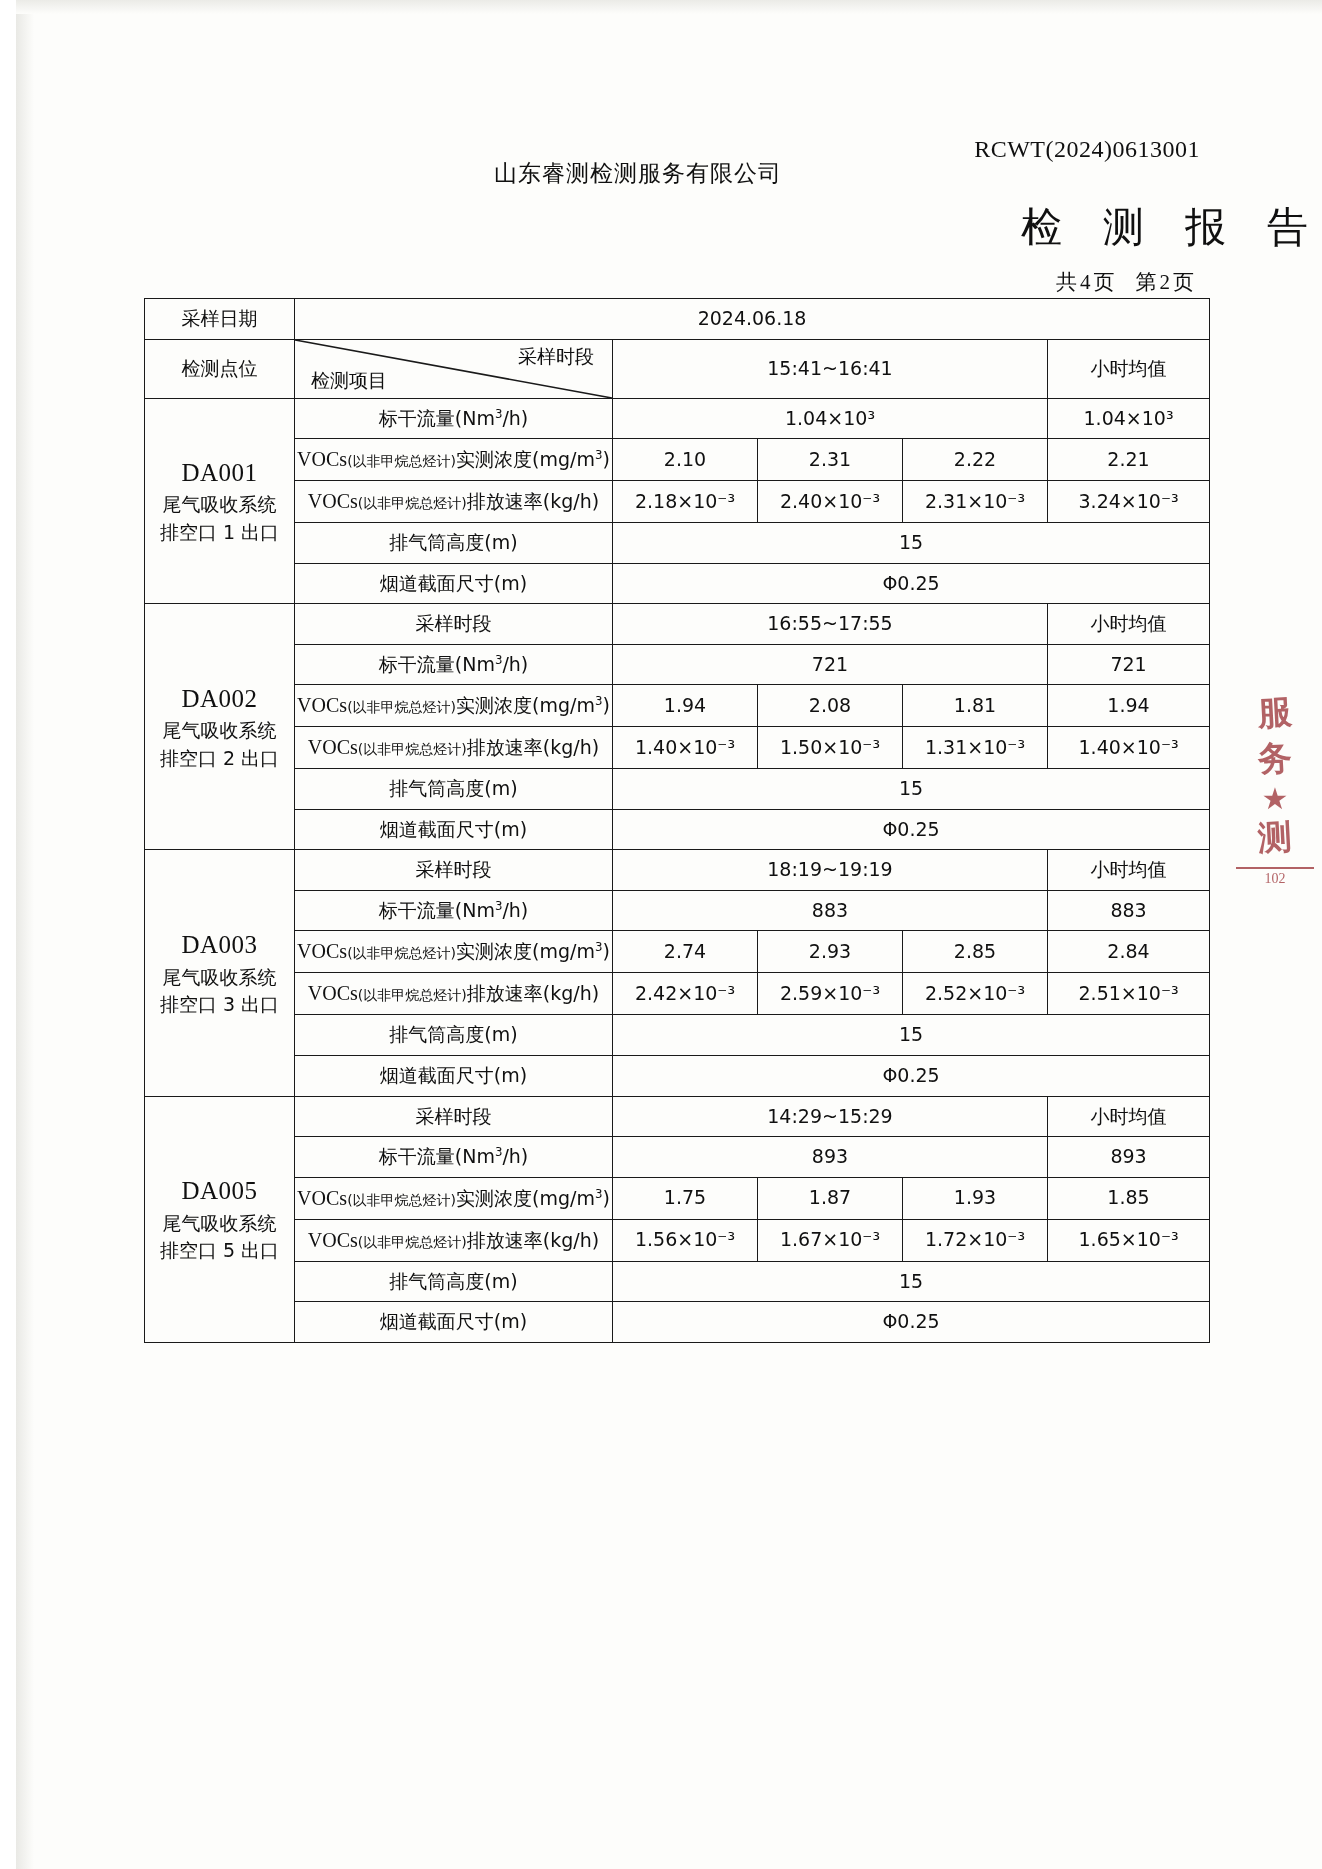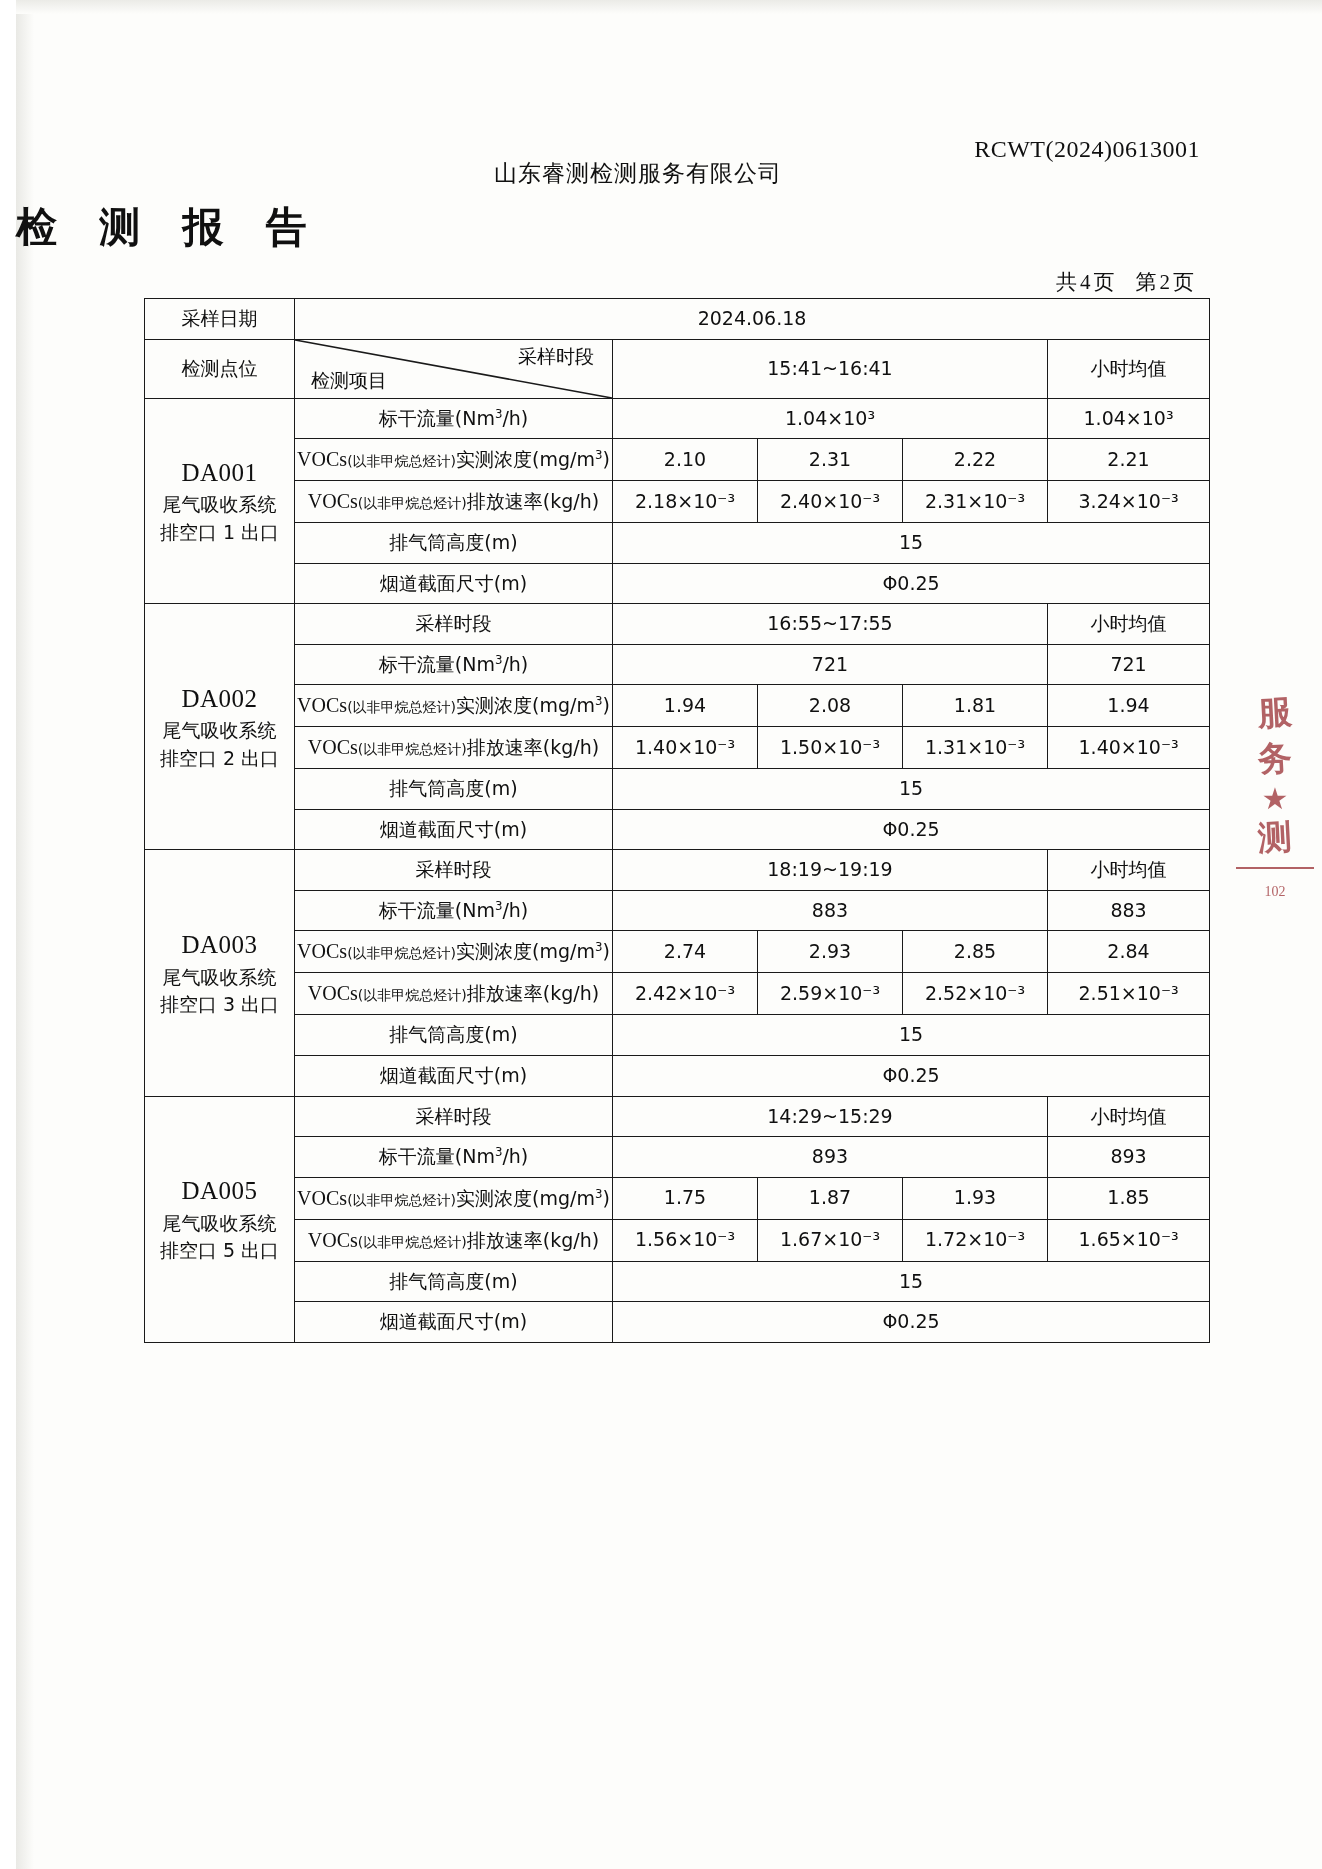--- a/index.html
+++ b/index.html
@@ -47,23 +47,23 @@
     left: 478px;
     font-family: Liberation Mono, monospace;
     font-size: 23px;
     letter-spacing: 1px;
     white-space: nowrap;
   }
   .doc-title {
     position: absolute;
     top: 200px;
     left: 0; right: 0;
-    text-align: left;
+    text-align: right;
     font-family: "DejaVu Sans", sans-serif;
-    font-weight: bold;
+    font-weight: normal;
     font-size: 41px;
     letter-spacing: 14px;
   }
   .table-caption {
     position: absolute;
     top: 267px;
     left: 0; right: 0;
     text-align: center;
     font-family: "DejaVu Sans", sans-serif;
     font-size: 21px;
@@ -166,21 +166,21 @@
     text-align: center;
     line-height: 1.1;
   }
   .stamp .code {
     color: #9a2f33;
     font-family: "Liberation Serif", serif;
     font-size: 14px;
     text-align: center;
     border-top: 2px solid #9a2f33;
     margin-top: 6px;
-    padding-top: 15px;
+    padding-top: 2px;
   }
 </style>
 </head>
 <body>
 
 <div class="page">
   <div class="scan-edge-left"></div>
   <div class="scan-edge-top"></div>
 
   <div class="report-code">RCWT(2024)0613001</div>

